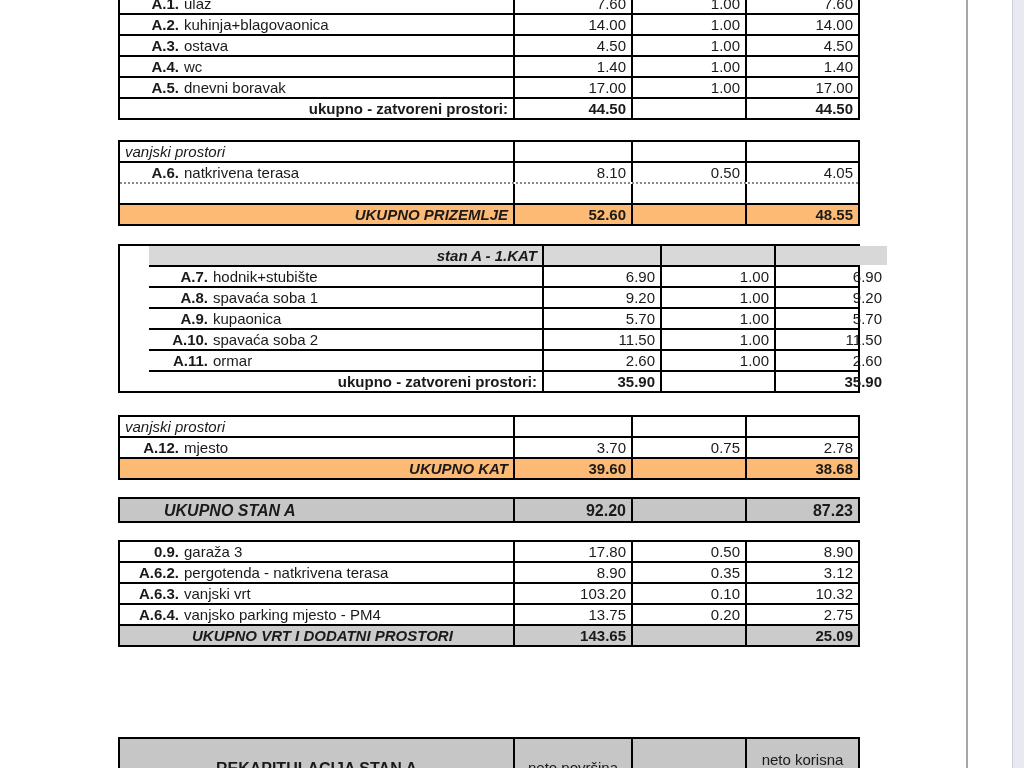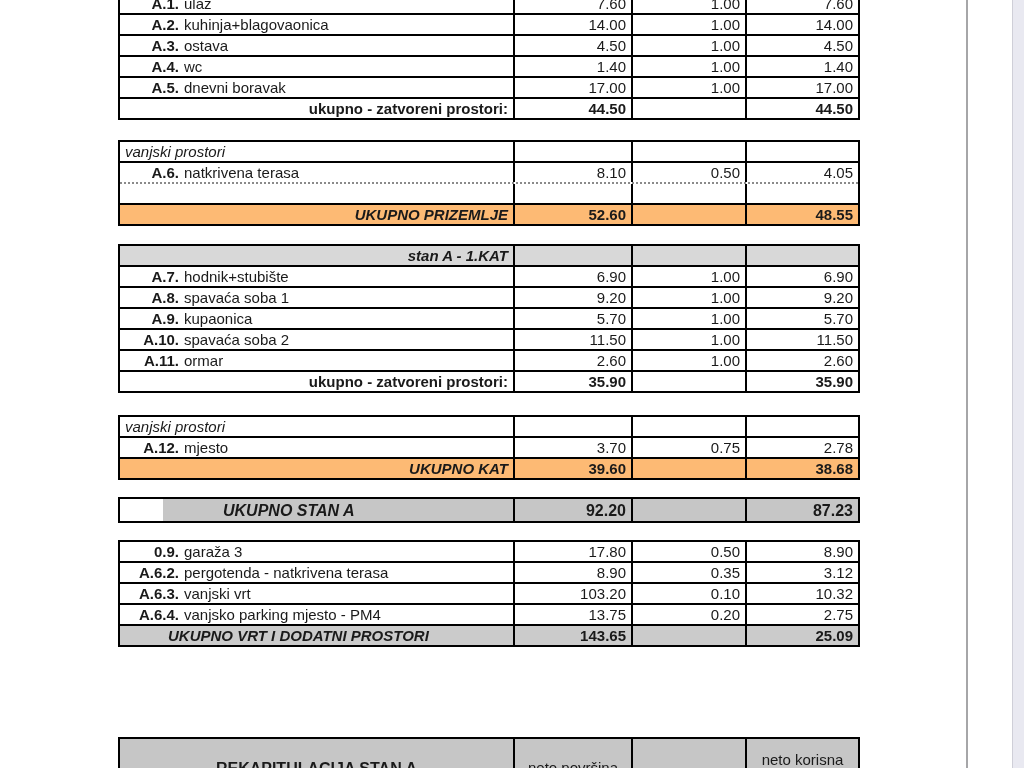--- a/index.html
+++ b/index.html
@@ -32,24 +32,24 @@
   .r-item .c-label{justify-content:flex-start;}
   .r-subtotal .c-label{justify-content:flex-end;font-weight:bold;}
   .r-subtotal .c-num{font-weight:bold;}
   .r-side .c-label{font-style:italic;}
   .r-sechead .cell{background:#d8d8d8;}
   .r-sechead .c-label{justify-content:flex-end;font-weight:bold;font-style:italic;}
   .r-total .cell{background:#fdba74;}
   .r-total .c-label{justify-content:flex-end;font-weight:bold;font-style:italic;}
   .r-total .c-num{font-weight:bold;padding-left:42px;}
   .r-grand .cell{background:#c6c6c6;height:22px;font-size:16px;}
-  .r-grand .c-label{justify-content:flex-start;padding-left:60px;font-weight:bold;font-style:italic;margin-left:43px;}
+  .r-grand .c-label{justify-content:flex-start;padding-left:44px;font-weight:bold;font-style:italic;}
   .r-grand .c-num{font-weight:bold;}
   .r-grand2 .cell{background:#cbcbcb;}
-  .r-grand2 .c-label{justify-content:flex-start;padding-left:48px;font-weight:bold;font-style:italic;}
+  .r-grand2 .c-label{justify-content:flex-start;padding-left:72px;font-weight:bold;font-style:italic;}
   .r-grand2 .c-num{font-weight:bold;}
   .r-empty .cell{background:#fff;}
   .r-recap .cell{background:#c6c6c6;height:58px;white-space:normal;}
   .r-recap .c-label{justify-content:center;font-weight:bold;font-size:16px;}
   .r-recap .c-num{justify-content:center;text-align:center;line-height:16px;}
 </style>
 </head>
 <body>
 
 <div class="page">
@@ -111,21 +111,21 @@
           <div class="cell c-num"></div>
           <div class="cell c-num"></div>
         </div>
         <div class="row r-total">
           <div class="cell c-label"><span>UKUPNO PRIZEMLJE</span></div>
           <div class="cell c-num"><span>52.60</span></div>
           <div class="cell c-num"></div>
           <div class="cell c-num"><span>48.55</span></div>
         </div>
       </div>
-      <div class="tbl" style="top: 244px;">
+      <div class="tbl" style="top: 244px; padding-left: 29px;">
         <div class="row r-sechead">
           <div class="cell c-label"><span>stan A - 1.KAT</span></div>
           <div class="cell c-num"></div>
           <div class="cell c-num"></div>
           <div class="cell c-num"></div>
         </div>
         <div class="row r-item">
           <div class="cell c-label"><span class="num">A.7.</span><span>hodnik+stubište</span></div>
           <div class="cell c-num"><span>6.90</span></div>
           <div class="cell c-num"><span>1.00</span></div>

